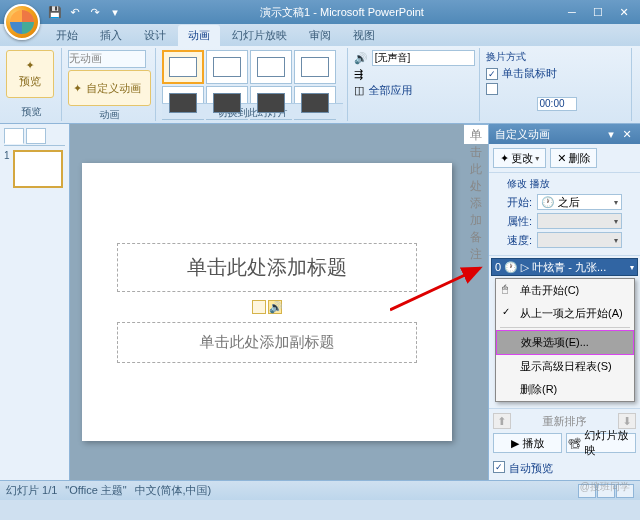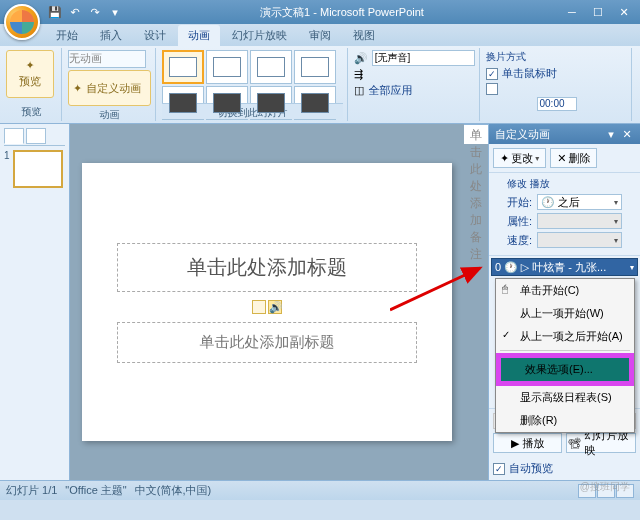--- a/index.html
+++ b/index.html
@@ -62,29 +62,29 @@
 .tp-btn{height:20px;border:1px solid #a4c3dc;background:#f5faff;padding:0 6px;display:flex;align-items:center;gap:2px;font-size:10px}
 .tp-props{padding:4px 18px;border-bottom:1px solid #c5d9ec}
 .tp-prop-row{display:flex;align-items:flex-end;margin-bottom:3px;font-size:10px}
 .tp-prop-label{width:30px;color:#15428b}
 .tp-prop-val{flex:1;height:16px;border:1px solid #a4c3dc;background:#fff;padding:0 3px;display:flex;align-items:center;justify-content:space-between}
 .tp-prop-val.dis{background:#e8e8e8;color:#999}
 .tp-list{flex:1;padding:2px;position:relative}
 .effect-item{height:18px;background:#3165a3;color:#fff;display:flex;align-items:center;padding:0 3px;gap:3px;font-size:10px;border:1px solid #1e4a7a}
 .ctx-menu{position:absolute;left:6px;top:22px;width:140px;background:#f5f5f5;border:1px solid #888;box-shadow:2px 2px 4px rgba(0,0,0,.3);z-index:50}
 .ctx-item{padding:4px 8px 4px 24px;font-size:11px;position:relative;cursor:pointer}
-.ctx-item.hl{background:#0f766e;border:5px solid #d946ef}
+.ctx-item.hl{background:#a3a3a3;border:1px solid #d946ef}
 .ctx-sep{height:1px;background:#ccc;margin:2px 4px}
 .ctx-check{position:absolute;left:6px;top:4px;font-size:10px}
 .tp-footer{border-top:1px solid #c5d9ec;padding:4px}
 .tp-reorder{display:flex;justify-content:space-between;align-items:center;font-size:10px;color:#888;margin-bottom:4px}
 .arrow-btn{width:18px;height:16px;border:1px solid #ccc;background:#eee;color:#aaa;display:flex;align-items:center;justify-content:center}
 .tp-play-row{display:flex;gap:4px}
 .tp-play-btn{flex:1;height:20px;border:1px solid #a4c3dc;background:#f5faff;display:flex;align-items:center;justify-content:center;gap:3px;font-size:10px}
-.tp-auto{padding:4px;display:flex;align-items:center;gap:4px;font-size:10px;color:#15428b}
+.tp-auto{padding:4px;display:flex;gap:4px;font-size:10px;color:#15428b}
 .statusbar{height:20px;background:linear-gradient(#cfe0f0,#bdd6eb);border-top:1px solid #8fb5d8;display:flex;align-items:center;padding:0 6px;gap:8px;font-size:10px;color:#3b5d7a}
 .status-spacer{flex:1}
 .view-btns{display:flex;gap:1px}
 .view-btn{width:18px;height:14px;border:1px solid #8fb5d8;background:#e8f1fa}
 .arrow-annot{position:absolute;left:390px;top:260px;width:100px;height:60px;pointer-events:none;z-index:40}
 .watermark{position:absolute;right:10px;bottom:26px;color:#999;font-size:10px;opacity:.7}
 .dd-arrow{font-size:8px;color:#555}
 </style>
 </head>
 <body>
@@ -270,21 +270,20 @@
     <div class="tp-list">
       <div class="effect-item">
         <span>0</span>
         <span>🕐</span>
         <span>▷</span>
         <span style="flex:1;overflow:hidden;text-overflow:ellipsis;white-space:nowrap">叶炫青 - 九张...</span>
         <span class="dd-arrow" style="color:#fff">▾</span>
       </div>
       <div class="ctx-menu">
         <div class="ctx-item"><span class="ctx-check">🖱</span><span>单击开始(C)</span></div>
-        <div class="ctx-item"><span>从上一项开始(W)</span></div>
         <div class="ctx-item"><span class="ctx-check">✓</span><span>从上一项之后开始(A)</span></div>
         <div class="ctx-sep"></div>
         <div class="ctx-item hl"><span>效果选项(E)...</span></div>
         <div class="ctx-item"><span>显示高级日程表(S)</span></div>
         <div class="ctx-item"><span>删除(R)</span></div>
       </div>
     </div>
     <div class="tp-footer">
       <div class="tp-reorder">
         <div class="arrow-btn">⬆</div>

